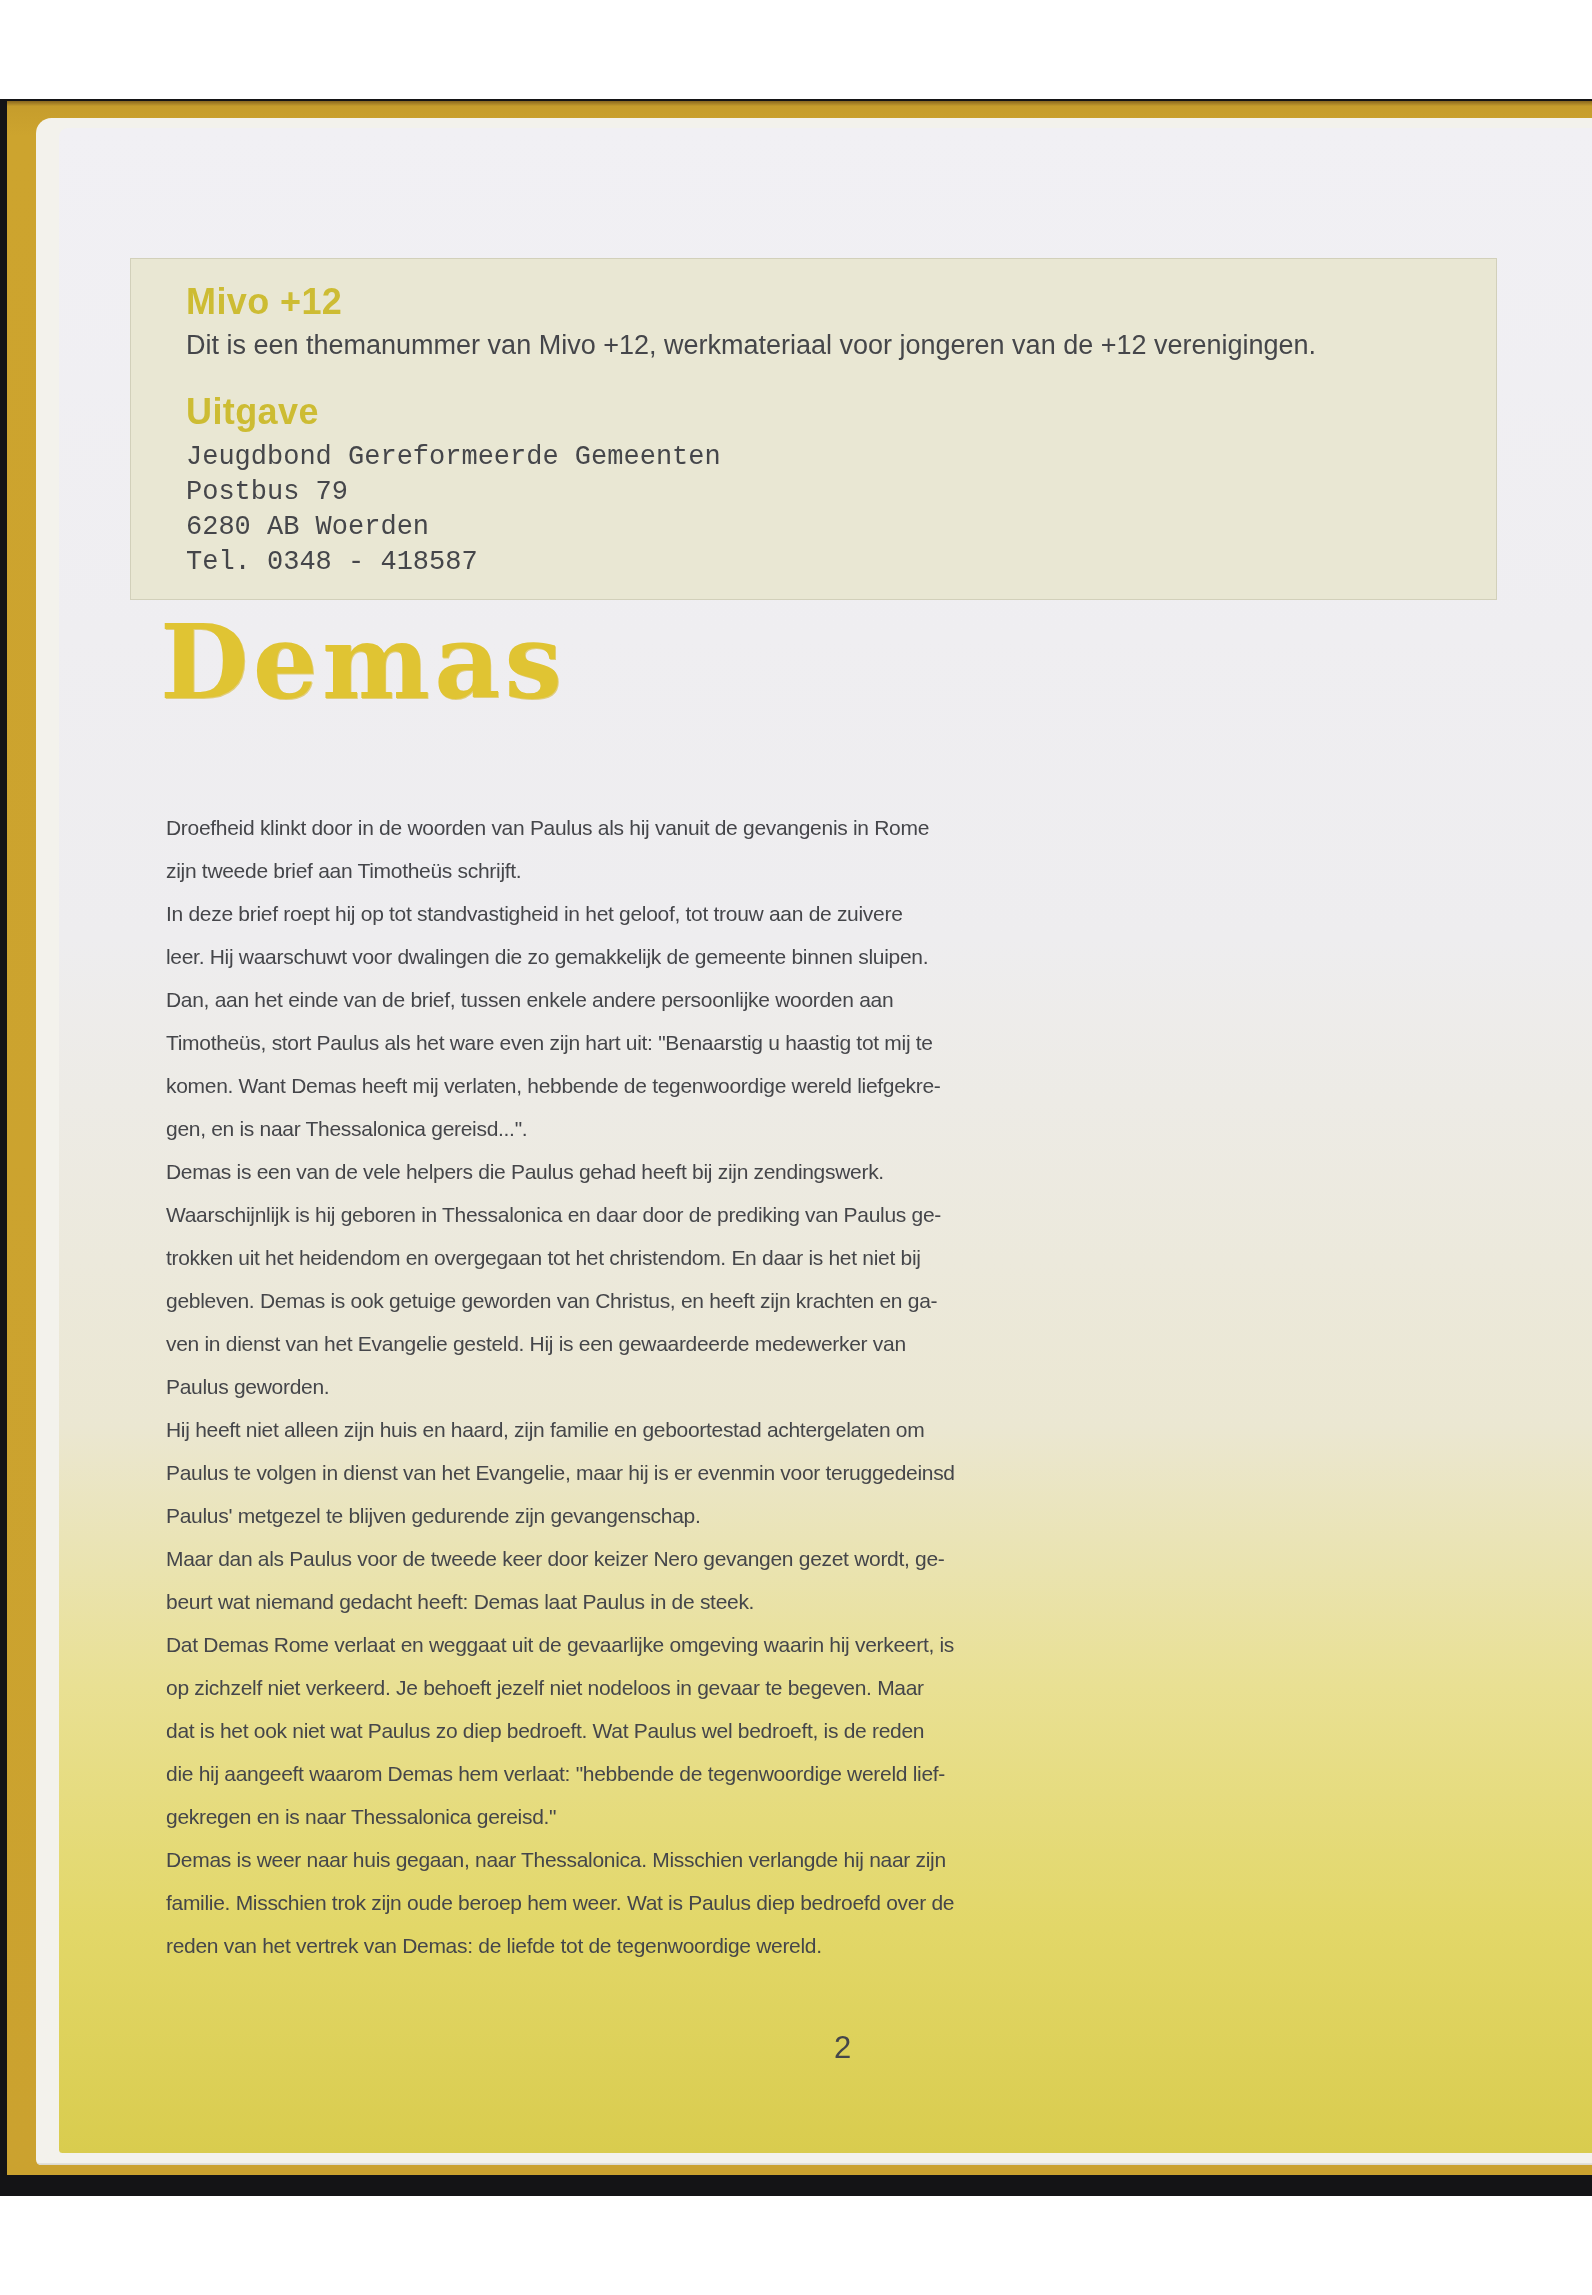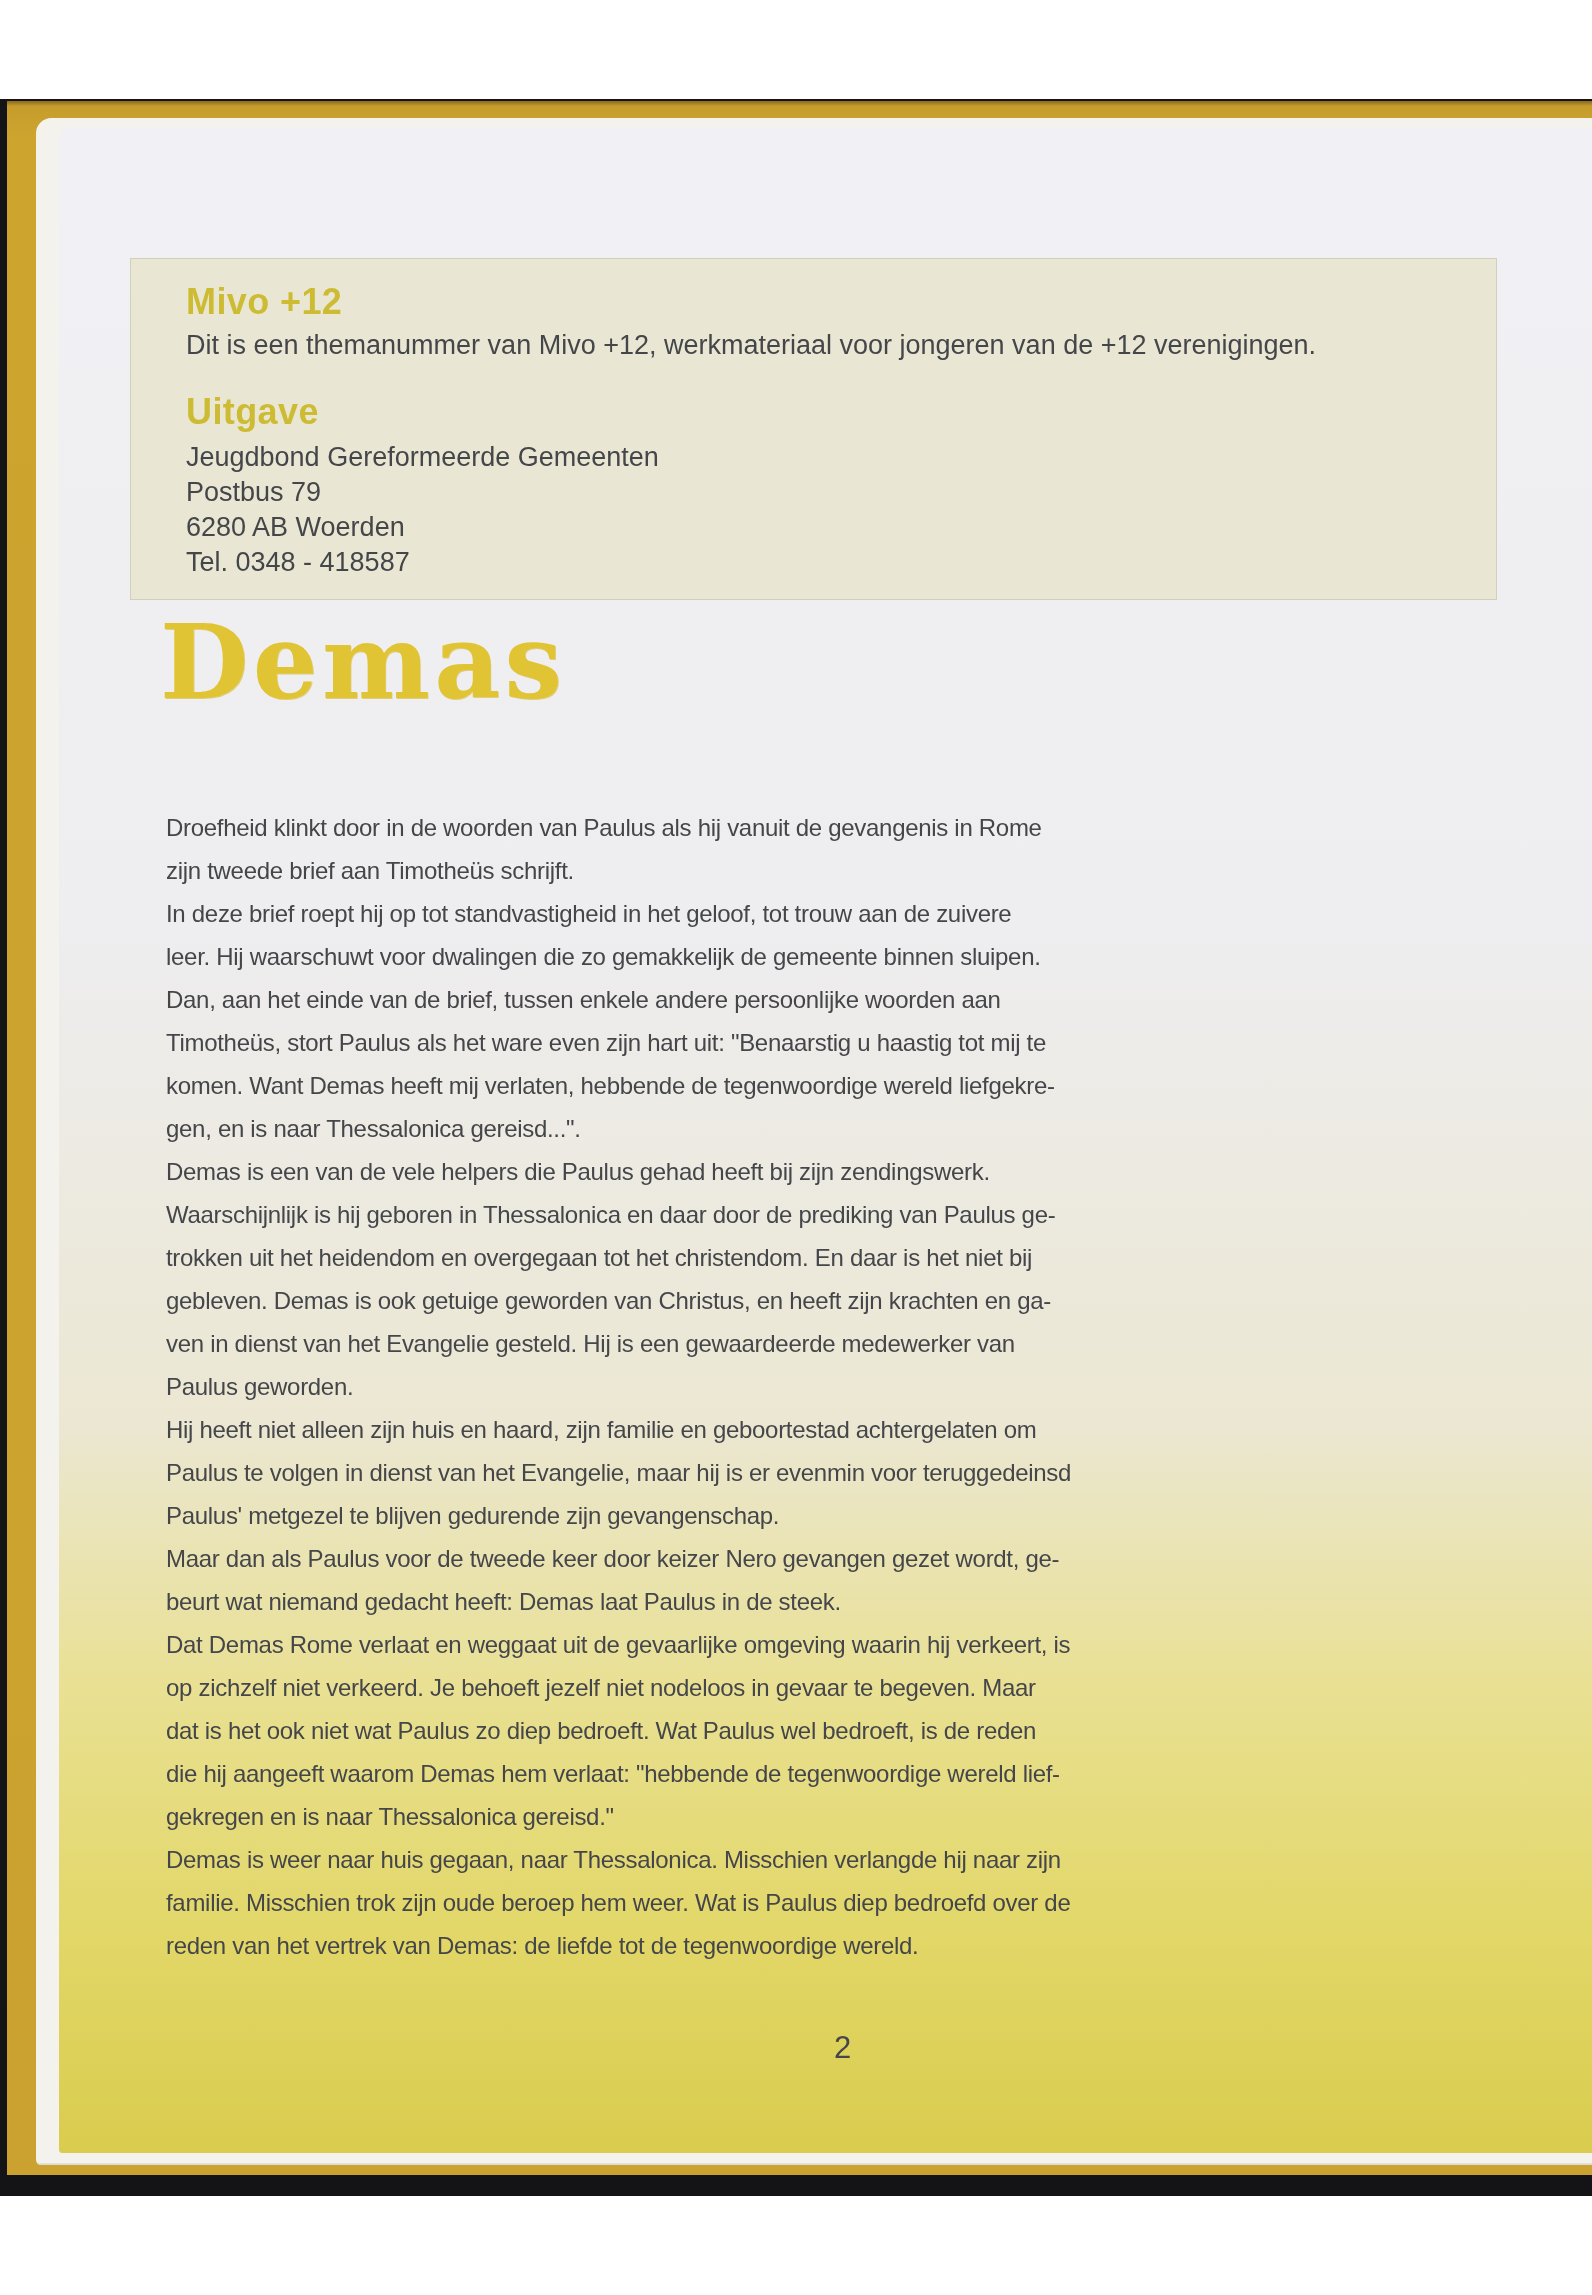--- a/index.html
+++ b/index.html
@@ -68,40 +68,41 @@
     font-size: 36px;
     font-weight: bold;
     color: var(--accent-yellow, #cdbc33);
     letter-spacing: 0.4px;
   }
   .publisher { margin-top: 7px; }
   .publisher .line {
     font-size: 27px;
     line-height: 35px;
     color: var(--text-color, #45464a);
+    font-family: Liberation Mono, monospace;
   }
   .article-title {
     position: absolute;
     left: 101px; top: 483px;
     margin: 0;
     font-family: "DejaVu Serif", serif;
     font-weight: bold;
     font-size: 102px;
     line-height: 1;
     letter-spacing: 4.3px;
     color: var(--title-yellow, #e0c433);
     text-shadow: 0.9px 0.9px 0 rgba(214,178,30,0.55);
   }
   .body-text {
     position: absolute;
     left: 107px; top: 678px;
     width: 1381px;
   }
   .body-text .line {
-    font-size: 24px;
+    font-size: 21px;
     line-height: 43px;
     letter-spacing: -0.3px;
     color: var(--text-color, #45464a);
     white-space: nowrap;
   }
   .page-number {
     position: absolute;
     left: 0; right: 0; top: 1902px;
     text-align: center;
     font-size: 31px;

